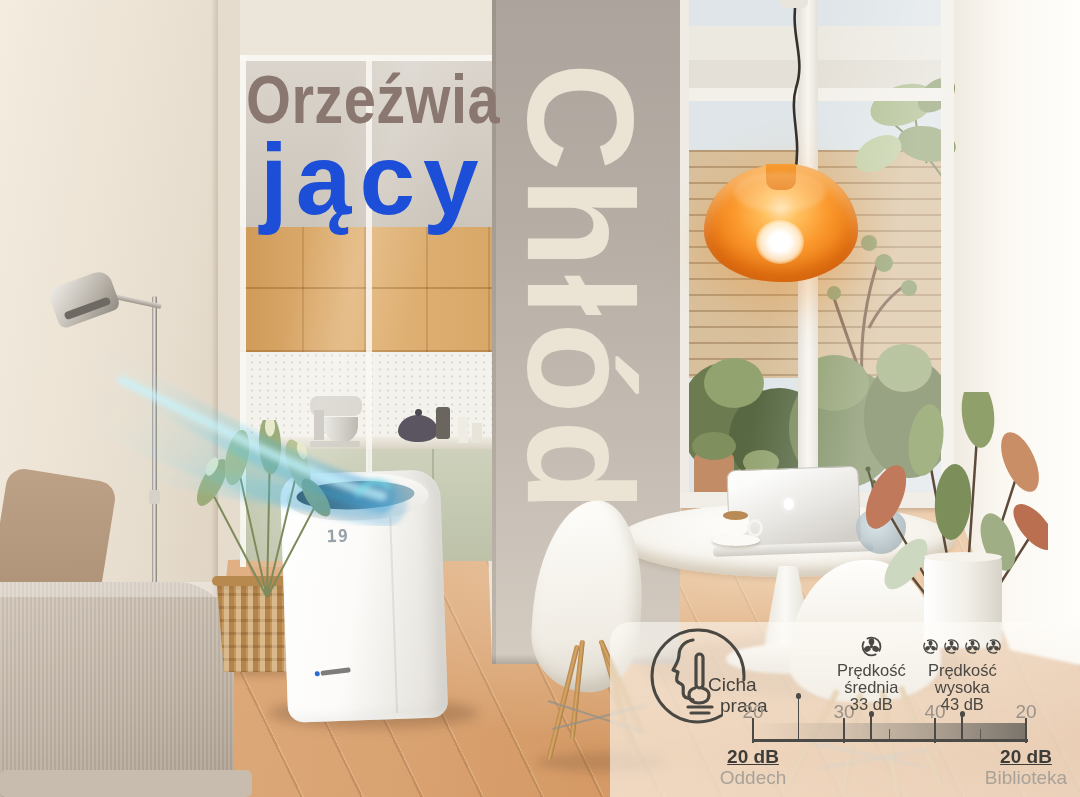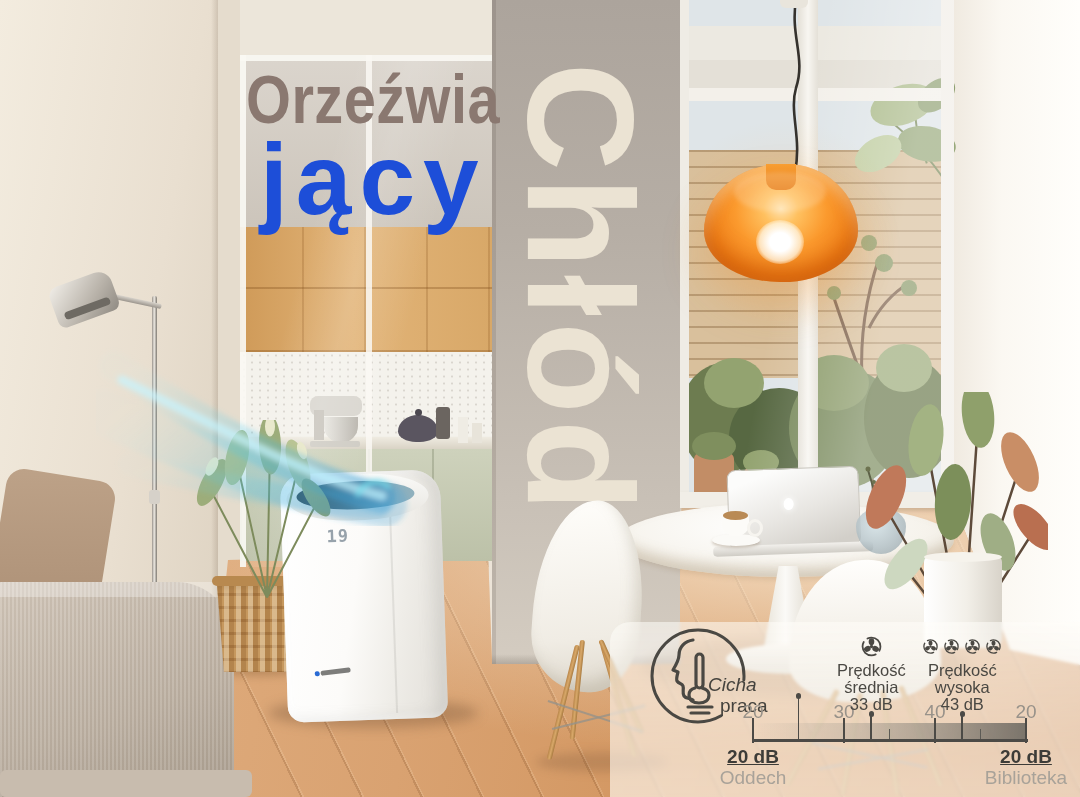--- a/index.html
+++ b/index.html
@@ -213,21 +213,21 @@
   .ficus-svg{left:848px;top:392px;width:200px;height:260px;z-index:6;}
   .ficus-pot{left:924px;top:556px;width:78px;height:92px;z-index:6;border-radius:6px 6px 10px 10px;
     background:linear-gradient(90deg,#ffffff,#f2efe8 55%,#d8d3c9);}
   .ficus-pot-rim{left:0;top:-4px;width:78px;height:10px;border-radius:50%;background:#f6f3ec;}
 
   
   .panel{left:610px;top:622px;width:470px;height:175px;z-index:9;border-radius:20px 0 0 0;
     background:linear-gradient(180deg,rgba(255,253,249,.55),rgba(255,252,246,.64));
     backdrop-filter:blur(1.5px);}
   .shh-svg{left:38px;top:4px;width:100px;height:100px;}
-  .quiet-l1{left:98px;top:52px;font-size:19px;color:#45433e;font-style:italic;}
+  .quiet-l1{left:98px;top:52px;font-size:19px;color:#45433e;}
   .quiet-l2{left:110px;top:73px;font-size:19px;color:#45433e;}
   .mode-col{position:absolute;transform:translateX(-50%);width:132px;text-align:center;}
   .mode-icons{height:32px;display:flex;align-items:center;justify-content:center;gap:4px;}
   .mode-name,.mode-db{font-size:16.5px;line-height:17px;color:#4a4843;}
   .tick-num{position:absolute;transform:translateX(-50%);font-size:19px;color:#98928a;line-height:20px;}
   .tick-major{position:absolute;width:2.5px;background:#4c4a46;}
   .tick-minor{position:absolute;width:1.7px;background:#5c5a55;}
   .scale-bar{position:absolute;
     background:linear-gradient(90deg,rgba(170,166,158,0) 0%,rgba(150,146,138,.30) 35%,rgba(125,122,115,.55) 65%,rgba(98,96,90,.82) 100%);}
   .scale-baseline{position:absolute;height:2.6px;background:#4c4a46;}

